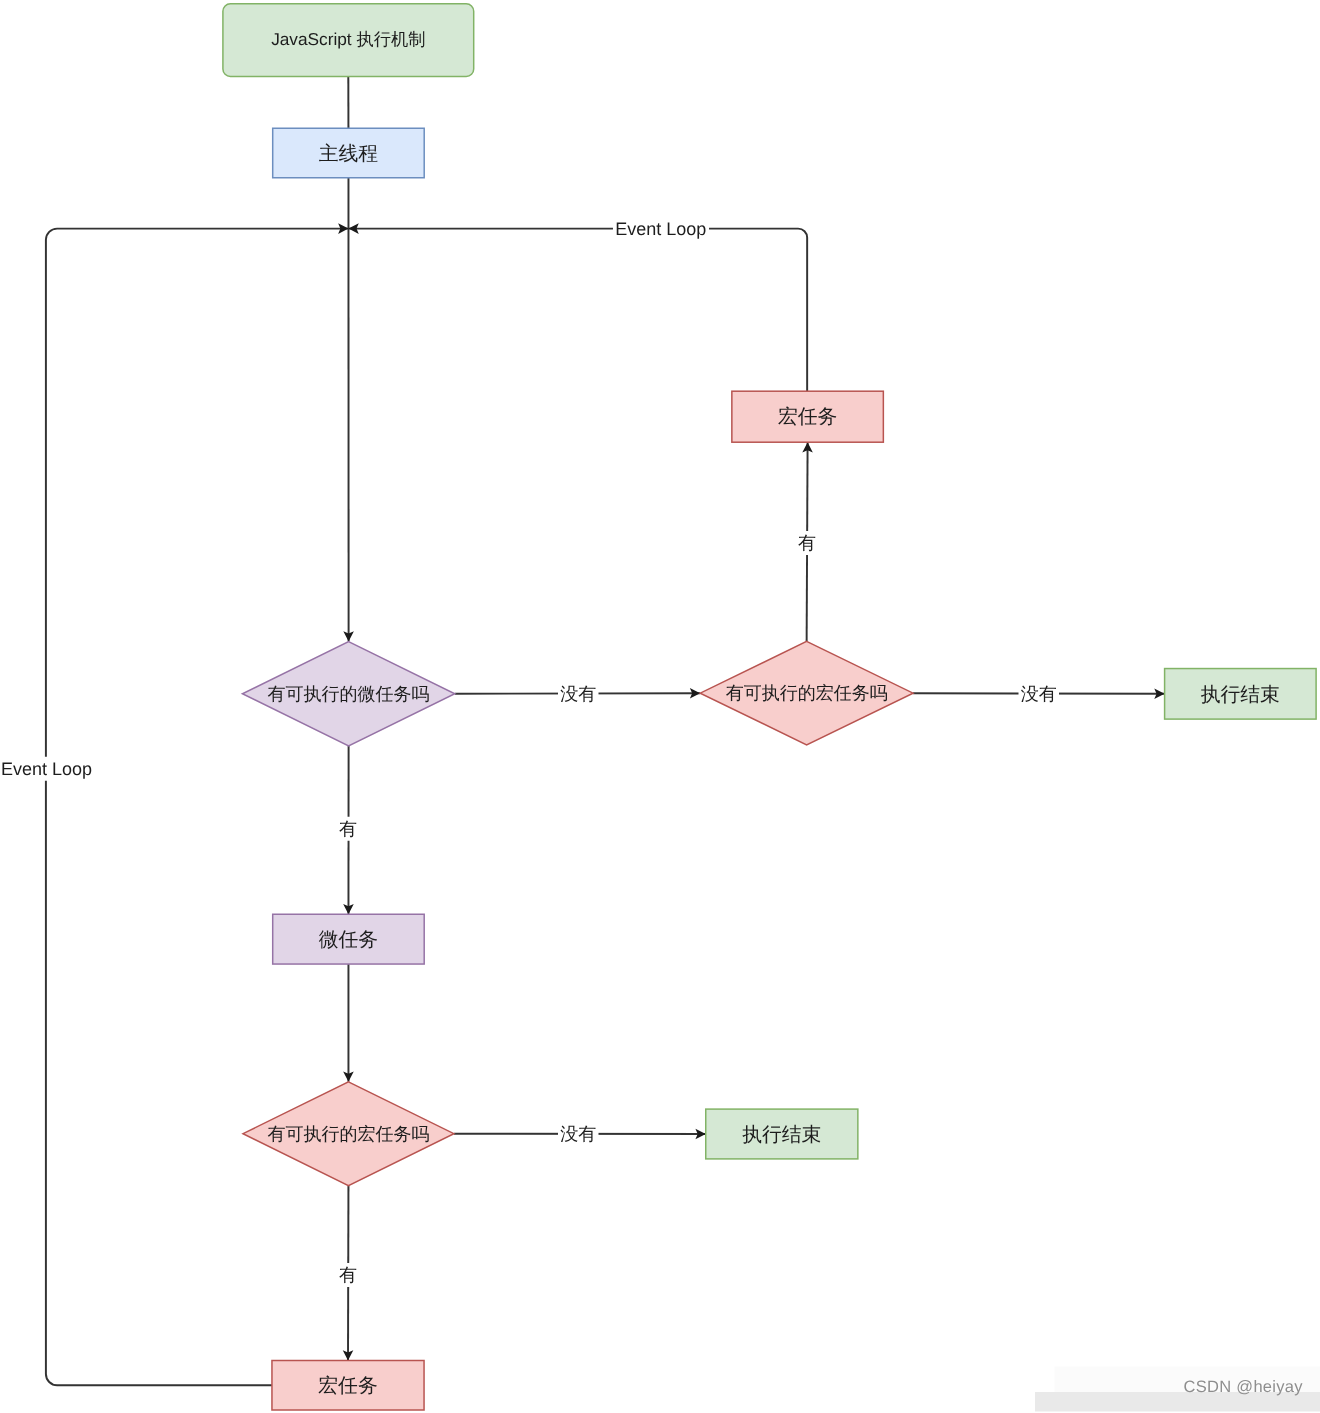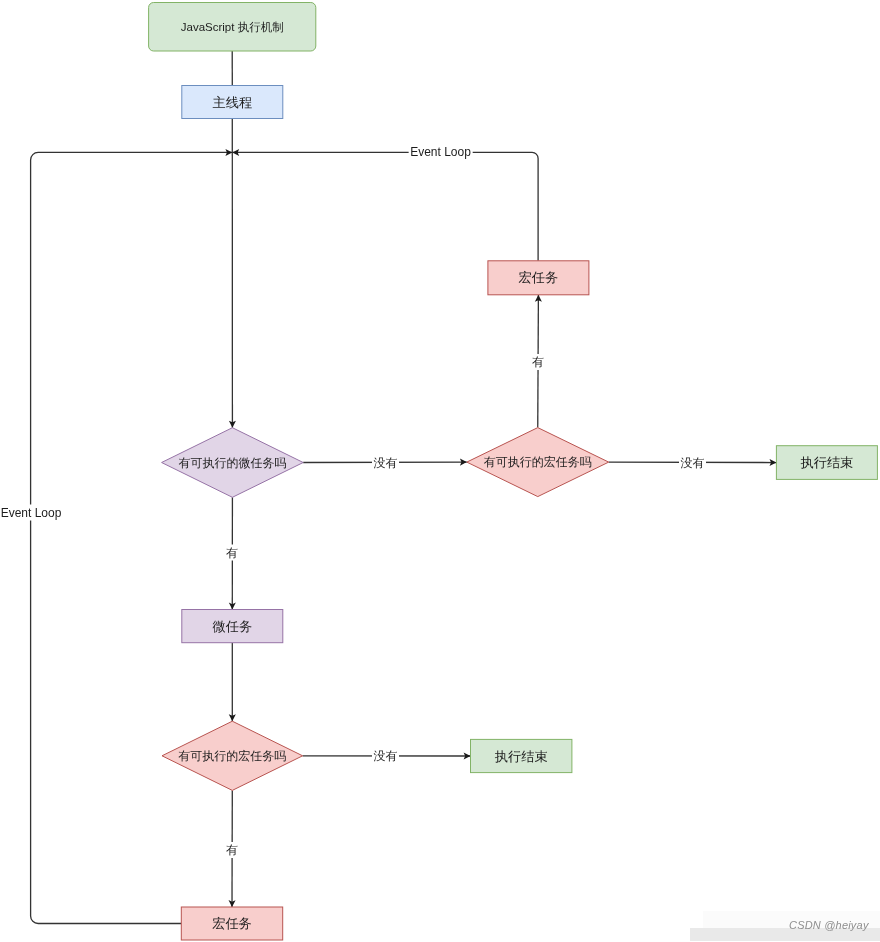--- a/index.html
+++ b/index.html
@@ -6,21 +6,21 @@
   html,body{margin:0;padding:0;background:#ffffff;}
   body{width:880px;height:942px;overflow:hidden;
        font-family:"Liberation Sans","DejaVu Sans",sans-serif;}
   #page{position:relative;width:880px;height:942px;background:#ffffff;overflow:hidden;}
   #canvas{position:absolute;left:0;top:0;width:880px;height:942px;}
   .nodeLabel{font-size:13.2px;fill:#1d1d1d;}
   .nodeLabel.title{font-size:11.5px;}
   .nodeLabel.diamond{font-size:12px;}
   .edgeLabel{font-size:12px;fill:#1d1d1d;}
   #wm{position:absolute;left:789px;top:919px;font-size:11px;color:#8e8e8e;
-      letter-spacing:.2px;white-space:nowrap;font-style:italic;}
+      letter-spacing:.2px;white-space:nowrap;}
   #wmband{position:absolute;left:690px;top:928px;width:190px;height:13px;
       background:#e9e9e9;pointer-events:none;}
   #wmband2{position:absolute;left:703px;top:911px;width:177px;height:18px;
       background:#fbfbfb;pointer-events:none;}
 </style>
 </head>
 <body>
 
 <div id="page">
   <svg id="canvas" viewBox="0 0 880 942" width="880" height="942" xmlns="http://www.w3.org/2000/svg">

